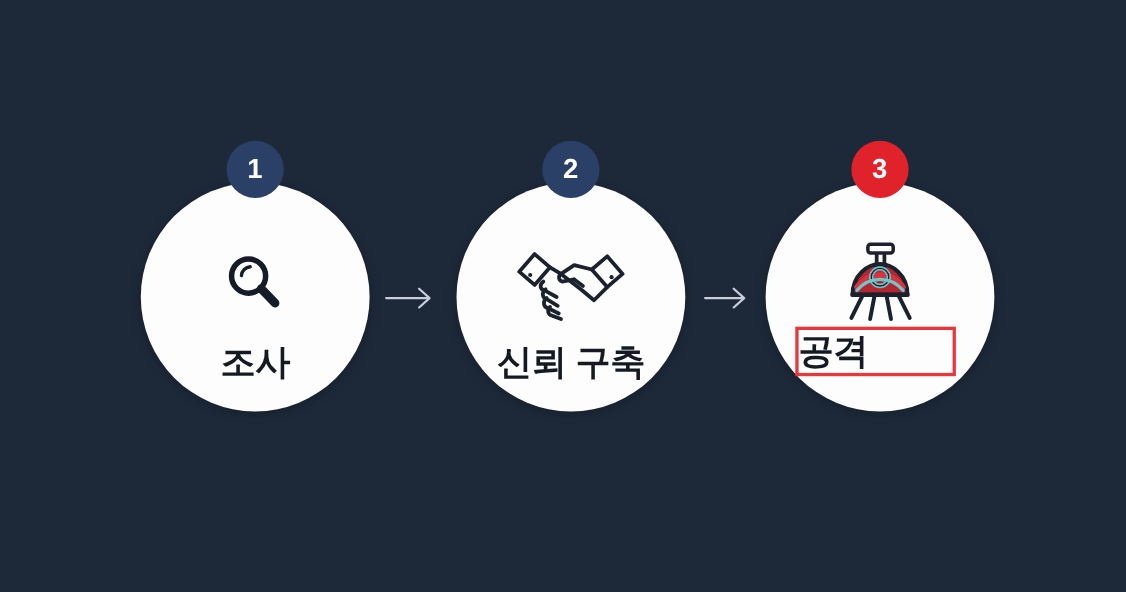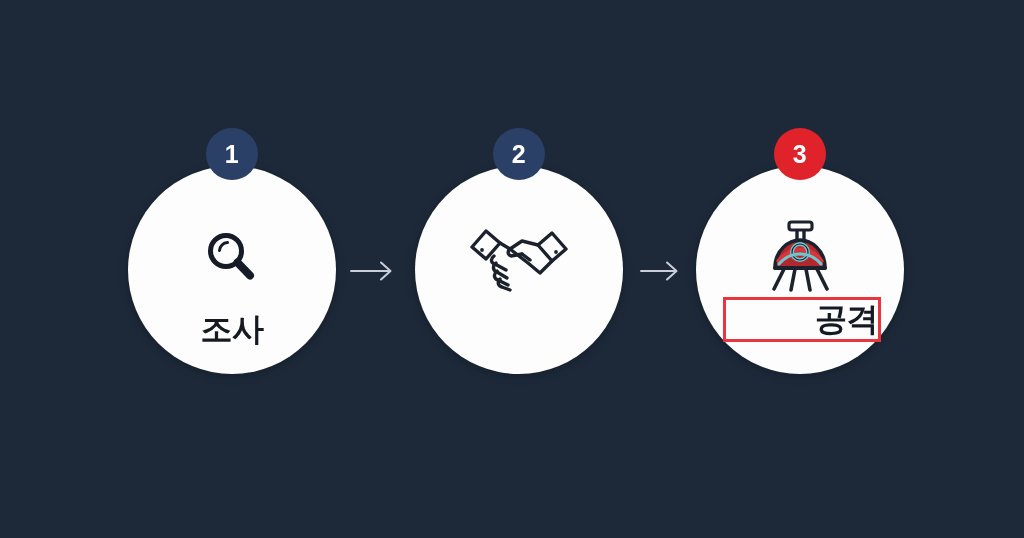--- a/index.html
+++ b/index.html
@@ -97,28 +97,28 @@
     letter-spacing: -0.5px;
     line-height: 1.2;
     z-index: 2;
     margin-top: 12px;
   }
 
   .label-boxed {
     position: absolute;
     left: 27px;
     top: 131px;
-    width: 158px;
+    width: 146px;
     height: 45px;
     box-sizing: border-box;
     border: 3px solid #e8363c;
     background: transparent;
     display: flex;
     align-items: center;
-    justify-content: flex-end;
+    justify-content: flex-start;
     z-index: 2;
   }
   .label-boxed .boxed-text {
     font-size: 32px;
     font-weight: bold;
     color: #141922;
     letter-spacing: -0.5px;
     line-height: 1;
     position: relative;
     top: -1px;
@@ -192,20 +192,21 @@
             <path d="M30 42 C 26 45 27 50 31 51 L 41 57"></path>
             <path d="M31 50 C 27 53 28 58 32 59 L 42 64"></path>
             <path d="M34 58 C 31 61 32 65 36 66 L 44 69"></path>
             <path d="M28 35 C 24 38 25 42 29 43 L 40 49"></path>
 
             <path d="M56 33 L 64 39"></path>
           </svg>
         </span>
       </div>
 
+      <div class="label">신뢰 구축</div>
     </div>
 
     <div class="arrow arrow-2">
       <svg width="40" height="26" viewBox="0 0 40 26" fill="none">
         <path d="M1 13 H 36" stroke="#c9ced8" stroke-width="2" stroke-linecap="round"></path>
         <path d="M27 4.5 L 36.5 13 L 27 21.5" stroke="#c9ced8" stroke-width="2" stroke-linecap="round" stroke-linejoin="round" fill="none"></path>
       </svg>
     </div>
 
     <div class="step step-3">

